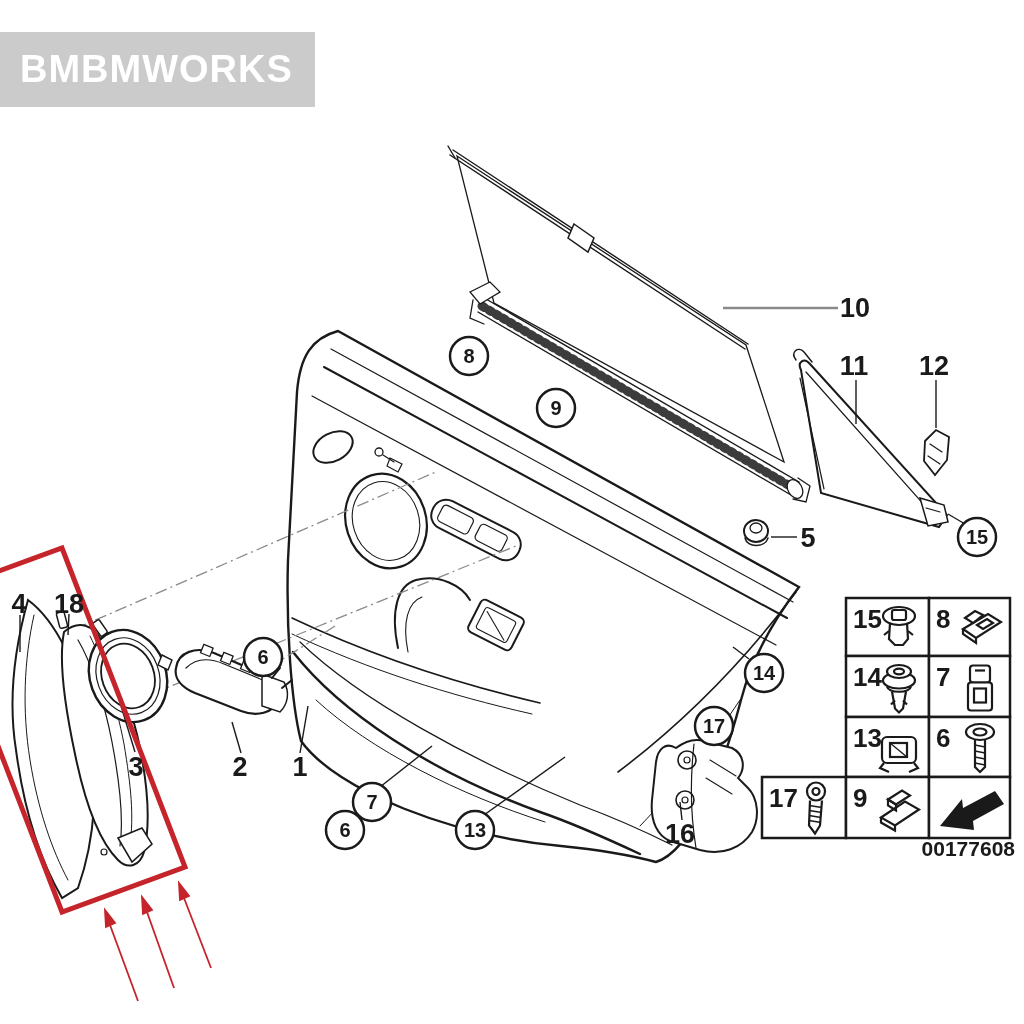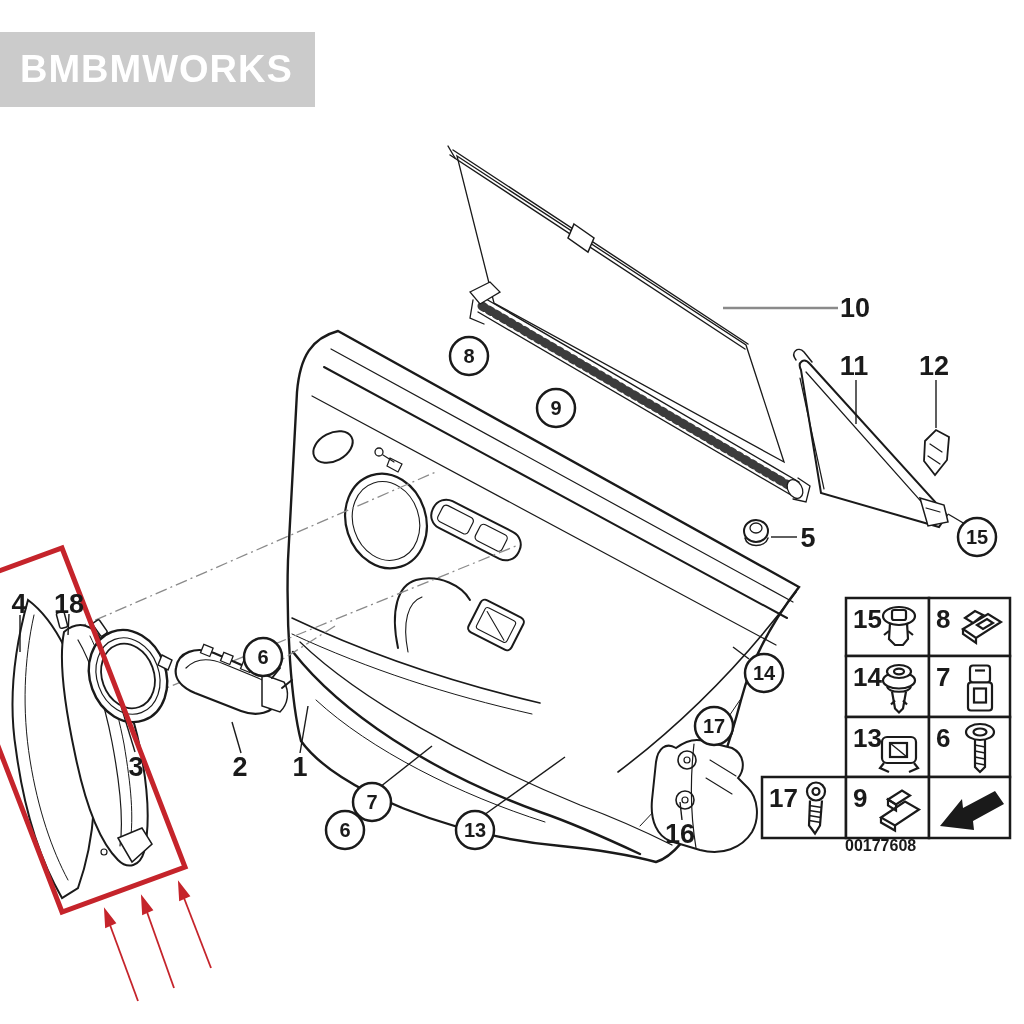--- a/index.html
+++ b/index.html
@@ -16,21 +16,21 @@
   .banner{
     position:absolute;left:0;top:0;width:315px;height:75px;
     background:var(--banner);display:flex;align-items:center;margin-top:32px;
   }
   .banner span{
     color:#ffffff;font-weight:bold;font-size:38px;letter-spacing:1px;
     padding-left:20px;white-space:nowrap;
   }
   .partnumber{
     position:absolute;left:845px;top:837px;width:170px;
-    text-align:left;font-size:16px;font-weight:bold;color:var(--ink);
+    text-align:right;font-size:21px;font-weight:bold;color:var(--ink);
   }
   svg text{font-family:"Liberation Sans", sans-serif;fill:var(--ink);}
   .callout-num{font-size:20px;font-weight:bold;}
   .label-num{font-size:27px;font-weight:bold;}
   .grid-num{font-size:26px;font-weight:bold;}
 </style>
 </head>
 <body>
 
 <div class="page">

